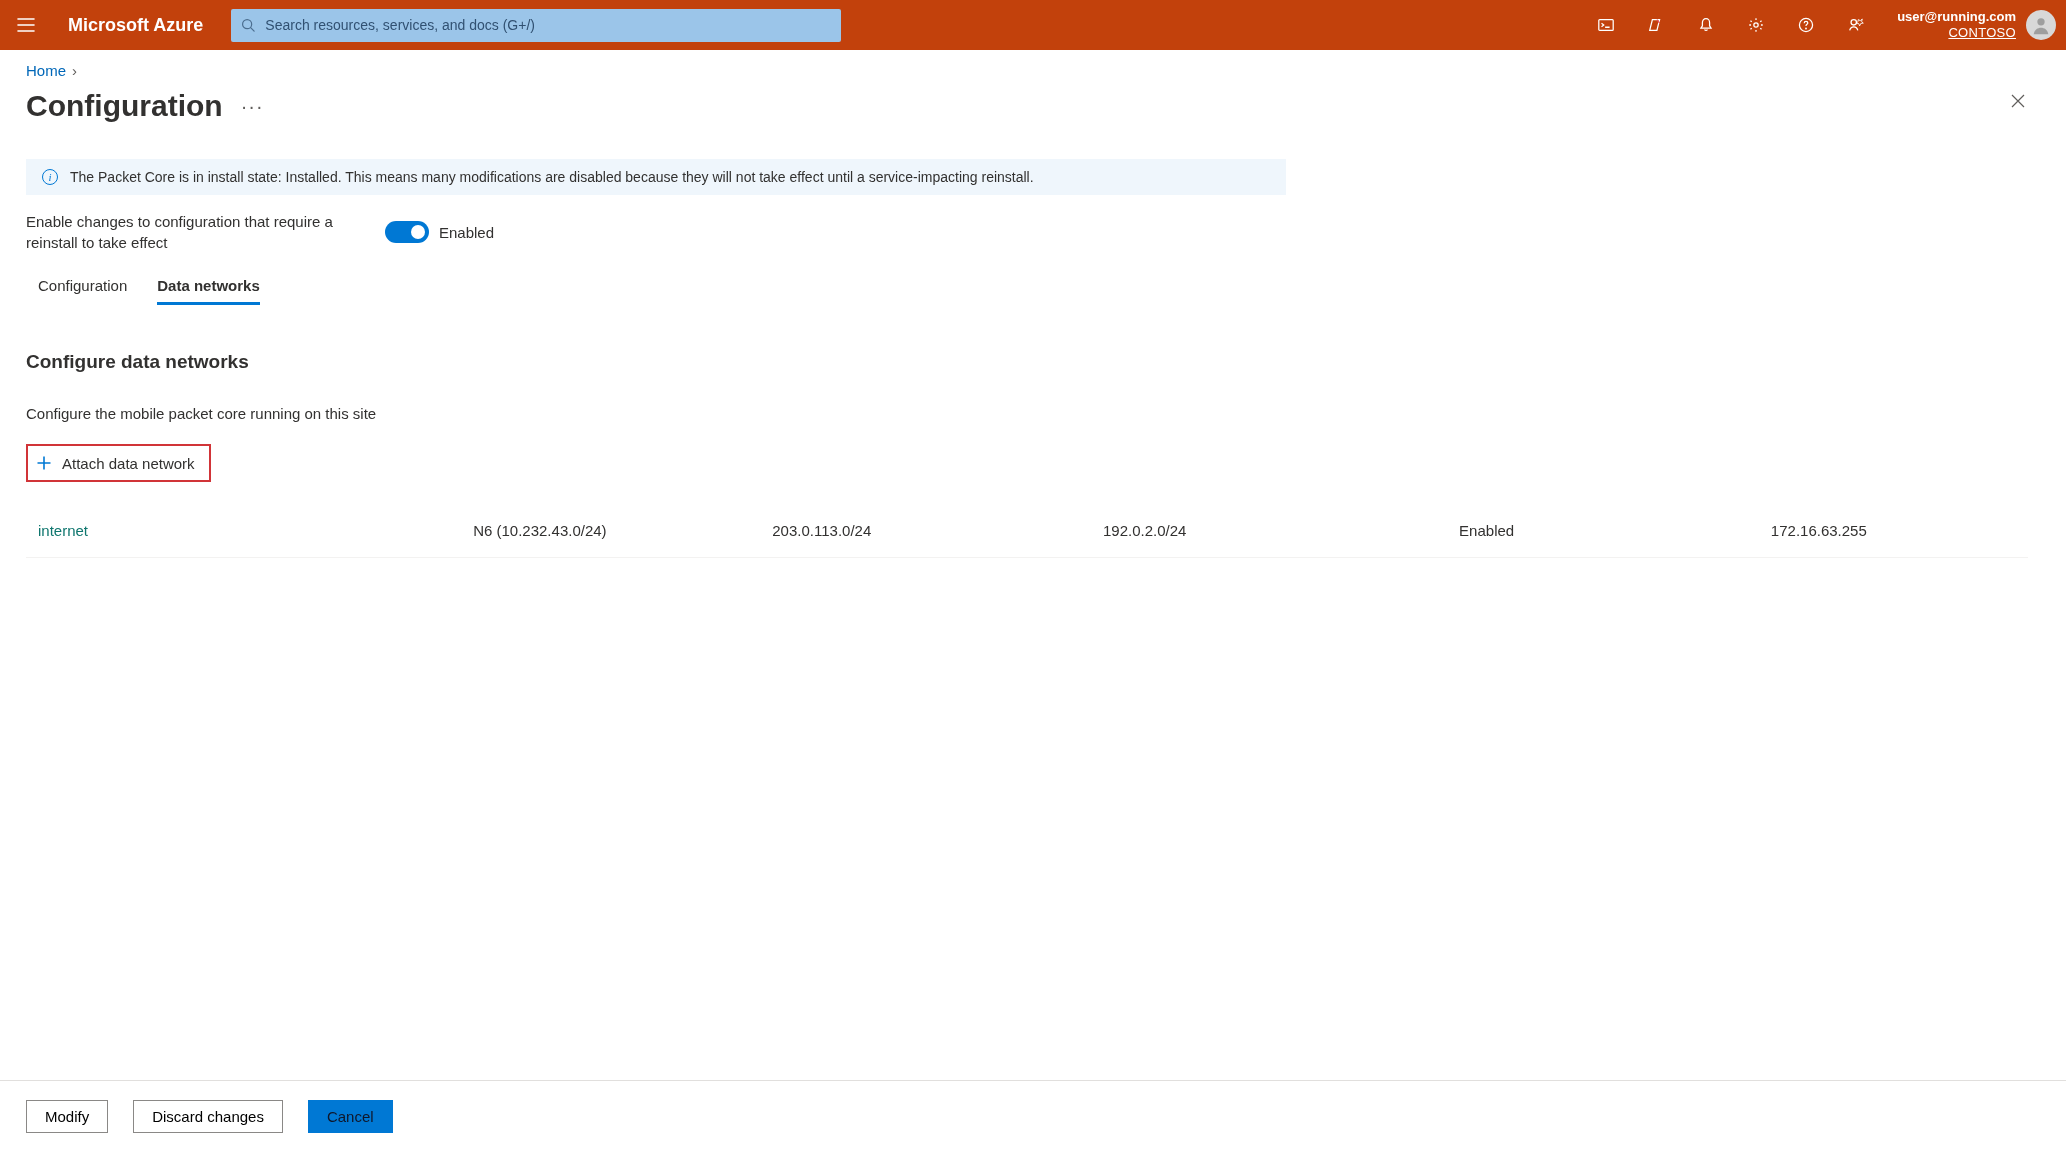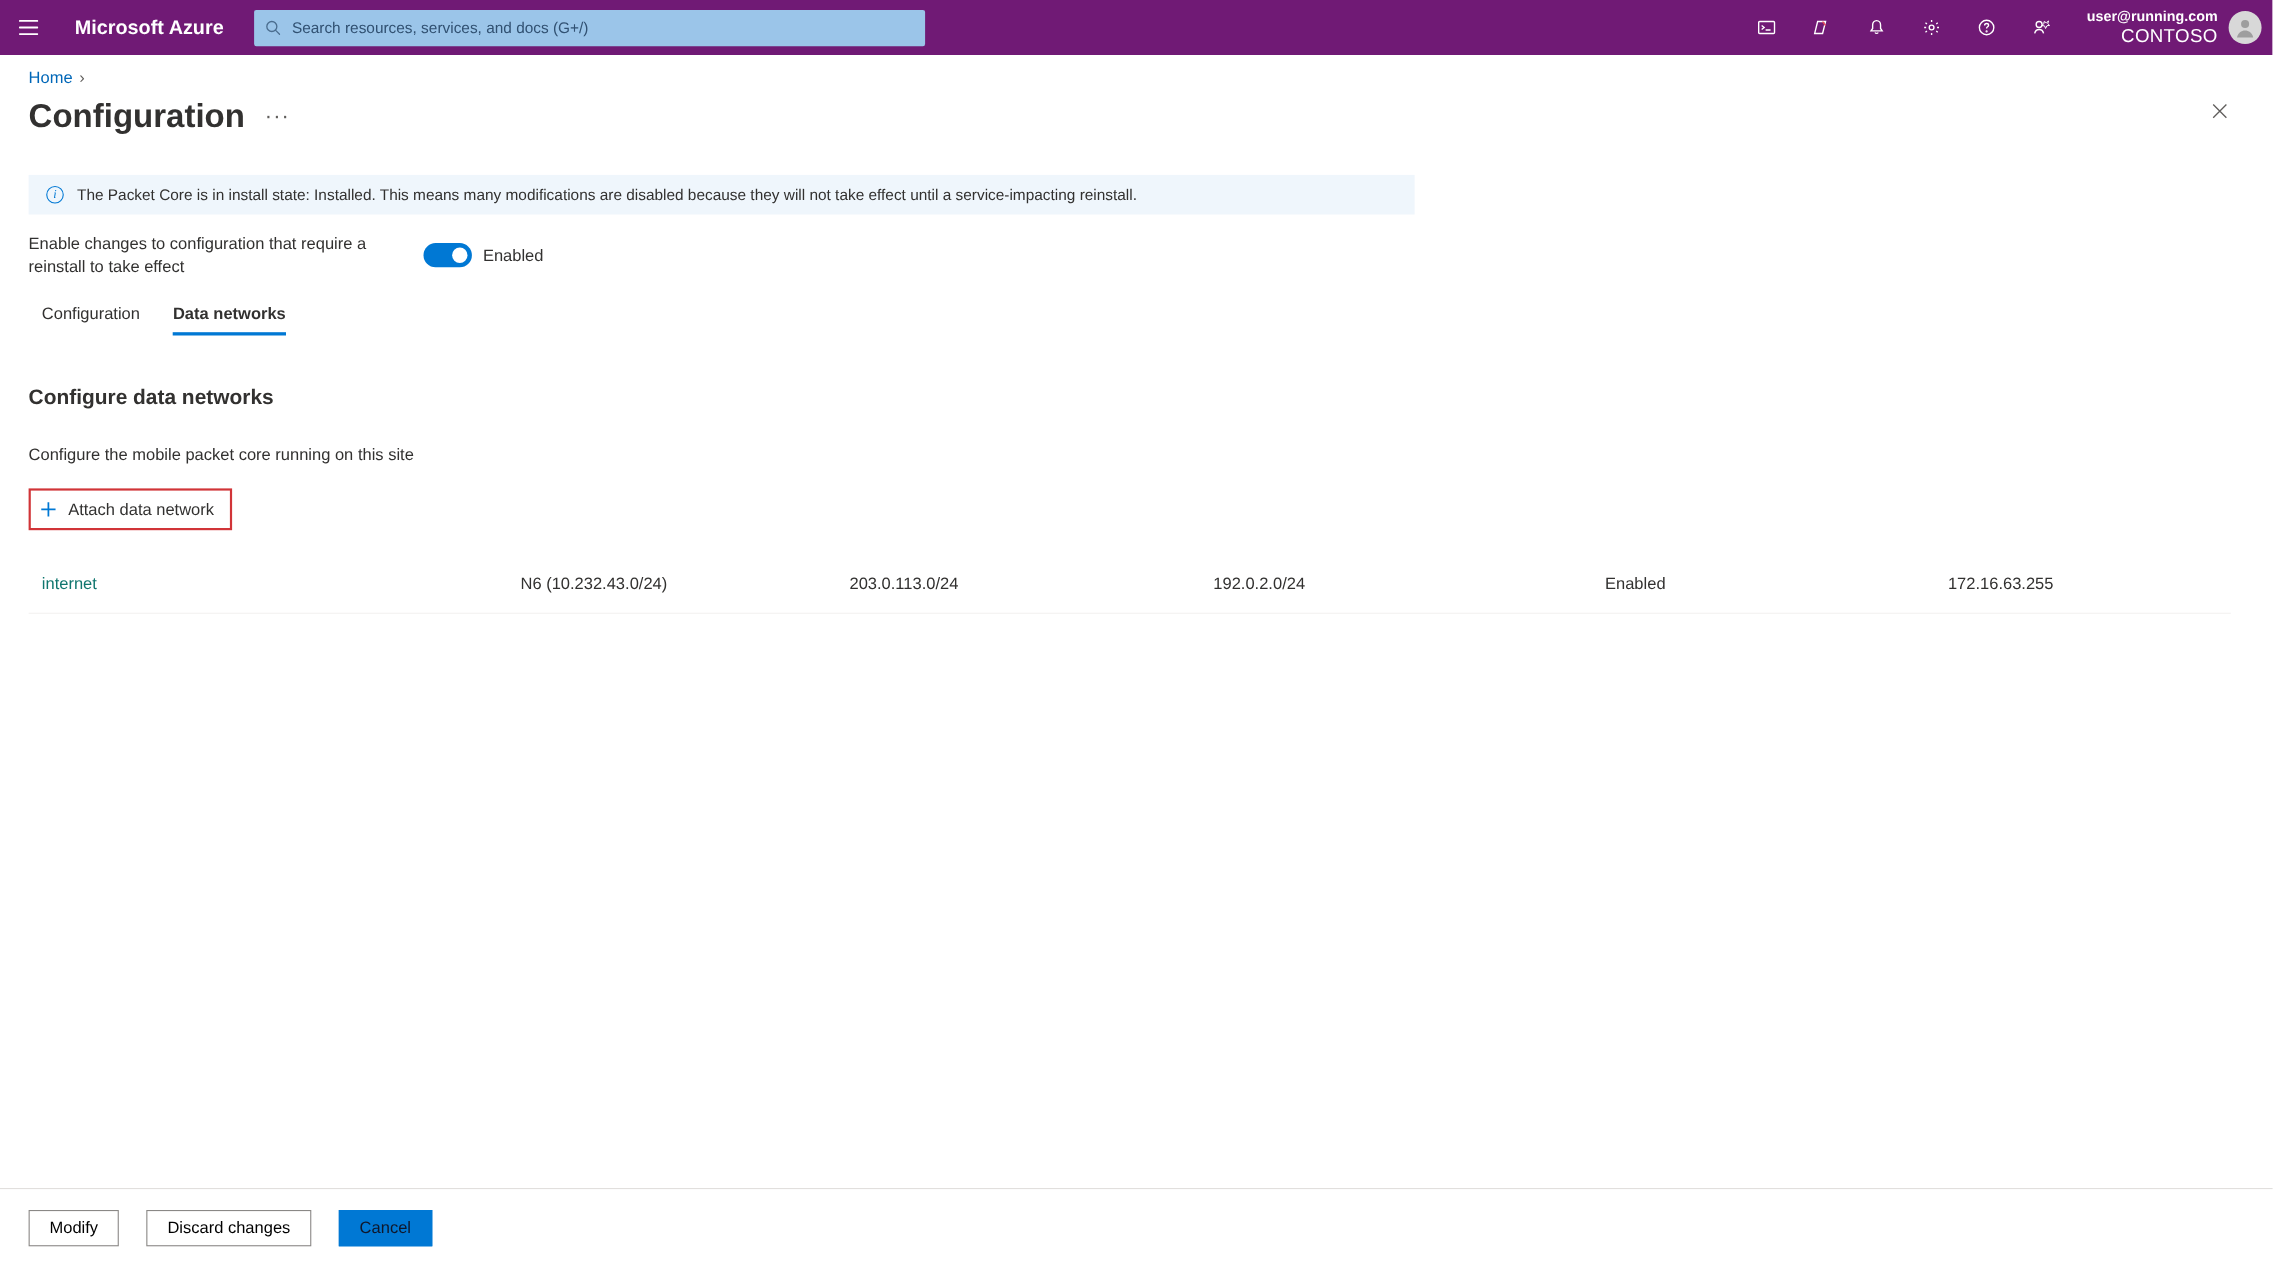--- a/index.html
+++ b/index.html
@@ -8,21 +8,21 @@
     font-family: "Segoe UI", -apple-system, BlinkMacSystemFont, sans-serif;
     font-size: 13px;
     color: #323130;
     background: #fff;
     overflow: hidden;
   }
 
   
   .topbar {
     height: 50px;
-    background: #701a75;
+    background: #c2410c;
     display: flex;
     align-items: center;
     color: #fff;
     padding: 0 10px 0 6px;
   }
   .hamburger {
     width: 40px;
     display: flex;
     justify-content: center;
     align-items: center;
@@ -55,21 +55,21 @@
     width: 50px; height: 50px;
     display: flex; align-items: center; justify-content: center;
     cursor: pointer;
   }
   .topbar-icon svg { width: 18px; height: 18px; stroke: #fff; fill: none; stroke-width: 1.4; }
   .account {
     display: flex; align-items: center; padding-left: 16px; cursor: pointer;
   }
   .account-text { text-align: right; margin-right: 10px; line-height: 1.2; }
   .account-email { font-size: 13px; font-weight: 600; }
-  .account-org { font-size: 17px; letter-spacing: .3px; }
+  .account-org { font-size: 13px; letter-spacing: .3px; text-decoration: underline; }
   .avatar {
     width: 30px; height: 30px; border-radius: 50%;
     background: #d8d8d8; display: flex; align-items: center; justify-content: center;
   }
   .avatar svg { width: 22px; height: 22px; fill: #9e9e9e; }
 
   
   .content {
     position: absolute;
     top: 50px; left: 0; right: 0; bottom: 72px;

